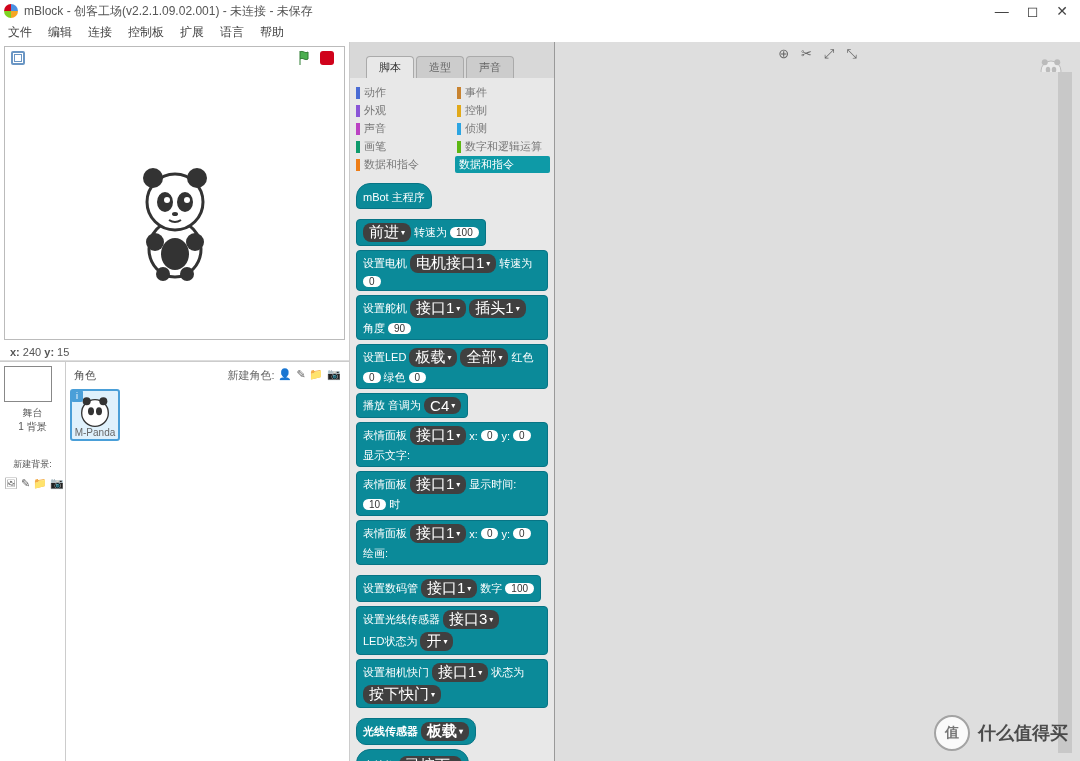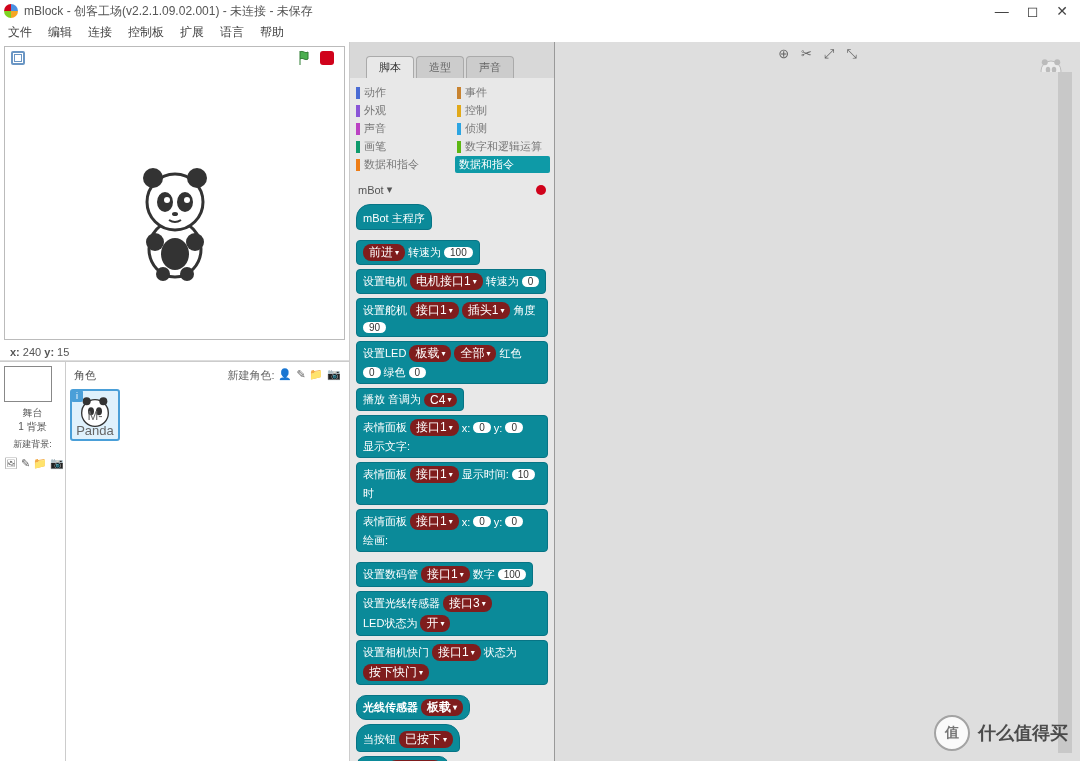--- a/index.html
+++ b/index.html
@@ -32,21 +32,21 @@
 .sprite-panel { flex: 1; display: flex; border-top: 1px solid #ccc; }
 .stage-col { width: 66px; border-right: 1px solid #ccc; padding: 4px; text-align: center; font-size: 10px; color: #555; }
 .stage-thumb { width: 48px; height: 36px; background: #fff; border: 1px solid #888; margin-bottom: 4px; }
 .stage-icons { display: flex; gap: 3px; margin-top: 6px; color: #666; font-size: 11px; }
 
 .sprite-col { flex: 1; padding: 4px; }
 .sprite-head { display: flex; align-items: center; font-size: 11px; color: #555; padding: 2px 4px; }
 .sprite-head .tools { margin-left: auto; display: flex; gap: 4px; color: #666; text-align: right; }
 .sprite-thumb { width: 50px; height: 52px; border: 2px solid #4a9fd8; border-radius: 3px; margin-top: 4px; position: relative; background: #dff1fc; text-align: center; }
 .sprite-thumb .mini-panda { width: 40px; height: 40px; margin: 2px auto 0; }
-.sprite-thumb .name { font-size: 13px; color: #666; position: absolute; bottom: 1px; left: 0; right: 0; }
+.sprite-thumb .name { font-size: 10px; color: #666; position: absolute; bottom: 1px; left: 0; right: 0; }
 .sprite-thumb .info { position: absolute; top: -1px; left: -1px; width: 12px; height: 12px; background: #4a9fd8; color: #fff; border-radius: 2px; font-size: 9px; line-height: 12px; }
 
 .middle { width: 205px; background: #e8e8e8; display: flex; flex-direction: column; border-right: 1px solid #999; }
 .tabs { display: flex; background: #d8d8d8; height: 36px; align-items: flex-end; padding-left: 16px; gap: 2px; }
 .tab { padding: 3px 12px; background: #ccc; border-radius: 4px 4px 0 0; font-size: 11px; color: #666; border: 1px solid #aaa; border-bottom: none; }
 .tab.active { background: #e8e8e8; color: #333; }
 
 .categories { padding: 6px 4px; }
 .cat-grid { display: grid; grid-template-columns: 1fr 1fr; gap: 1px 6px; font-size: 11px; }
 .cat { display: flex; align-items: center; gap: 4px; padding: 1px 2px; color: #777; cursor: default; }
@@ -58,21 +58,21 @@
 
 .blocks { flex: 1; overflow-y: auto; padding: 4px 6px; }
 .blocks::-webkit-scrollbar { width: 14px; }
 .blocks::-webkit-scrollbar-track { background: #d0d0d0; }
 .blocks::-webkit-scrollbar-thumb { background: #999; border-radius: 2px; }
 
 .blk { background: #0b8a99; color: #fff; border-radius: 4px; padding: 3px 6px; margin-bottom: 4px; font-size: 11px; display: inline-flex; align-items: center; gap: 3px; flex-wrap: wrap; border: 1px solid #077485; white-space: nowrap; }
 .blk.hat { border-radius: 14px 14px 4px 4px; padding-top: 6px; }
 .blk.bool { border-radius: 10px; font-weight: bold; }
 .pill { background: #fff; color: #333; border-radius: 8px; padding: 0 6px; font-size: 10px; display: inline-block; }
-.dd { background: #7f1d1d; color: #fff; border-radius: 8px; padding: 0 6px; font-size: 12px; display: inline-flex; align-items: center; gap: 2px; }
+.dd { background: #404040; color: #fff; border-radius: 8px; padding: 0 6px; font-size: 15px; display: inline-flex; align-items: center; gap: 2px; }
 .dd::after { content: "▾"; font-size: 8px; }
 .gap { height: 6px; }
 
 .right { flex: 1; background: #dedede; position: relative; }
 .right-tools { position: absolute; top: 4px; left: 50%; transform: translateX(-50%); display: flex; gap: 12px; color: #666; font-size: 13px; }
 .sprite-info { position: absolute; top: 14px; right: 14px; text-align: center; font-size: 10px; color: #888; }
 .sprite-info .mini { width: 30px; height: 30px; opacity: 0.4; margin: 0 auto 2px; }
 
 .canvas-area { position: absolute; inset: 30px 8px 8px 0; background: #dedede; border-right: 14px solid #c8c8c8; }
 
@@ -136,21 +136,21 @@
     </div>
     <div class="coords">
       <b>x:</b> <span>240</span>
       <b>y:</b> <span>15</span>
     </div>
     <div class="sprite-panel">
       <div class="stage-col">
         <div class="stage-thumb"></div>
         <div>舞台</div>
         <div>1 背景</div>
-        <div style="margin-top:4px;font-size:9px;">新建背景:</div>
+        <div style="margin-top:24px;font-size:9px;">新建背景:</div>
         <div class="stage-icons">
           <span>🖼</span>
           <span>✎</span>
           <span>📁</span>
           <span>📷</span>
         </div>
       </div>
       <div class="sprite-col">
         <div class="sprite-head">
           <span>角色</span>
@@ -219,25 +219,20 @@
           </div>
           <div class="cat">
             <div class="bar" style="background: rgb(238, 125, 22);"></div>
             <span>数据和指令</span>
           </div>
           <div class="cat active">
             <span>数据和指令</span>
           </div>
         </div>
     </div>
-    <div class="robot-sel">
-      <span>mBot</span>
-        <span>&nbsp;▾</span>
-      <div class="dot"></div>
-    </div>
     <div class="blocks" id="blocks">
         <div><div class="blk hat">
             <span>mBot 主程序</span>
           </div></div>
         <div class="gap"></div>
         <div><div class="blk">
             <span class="dd">前进</span>
             <span>转速为</span>
             <span class="pill">100</span>
           </div></div>

